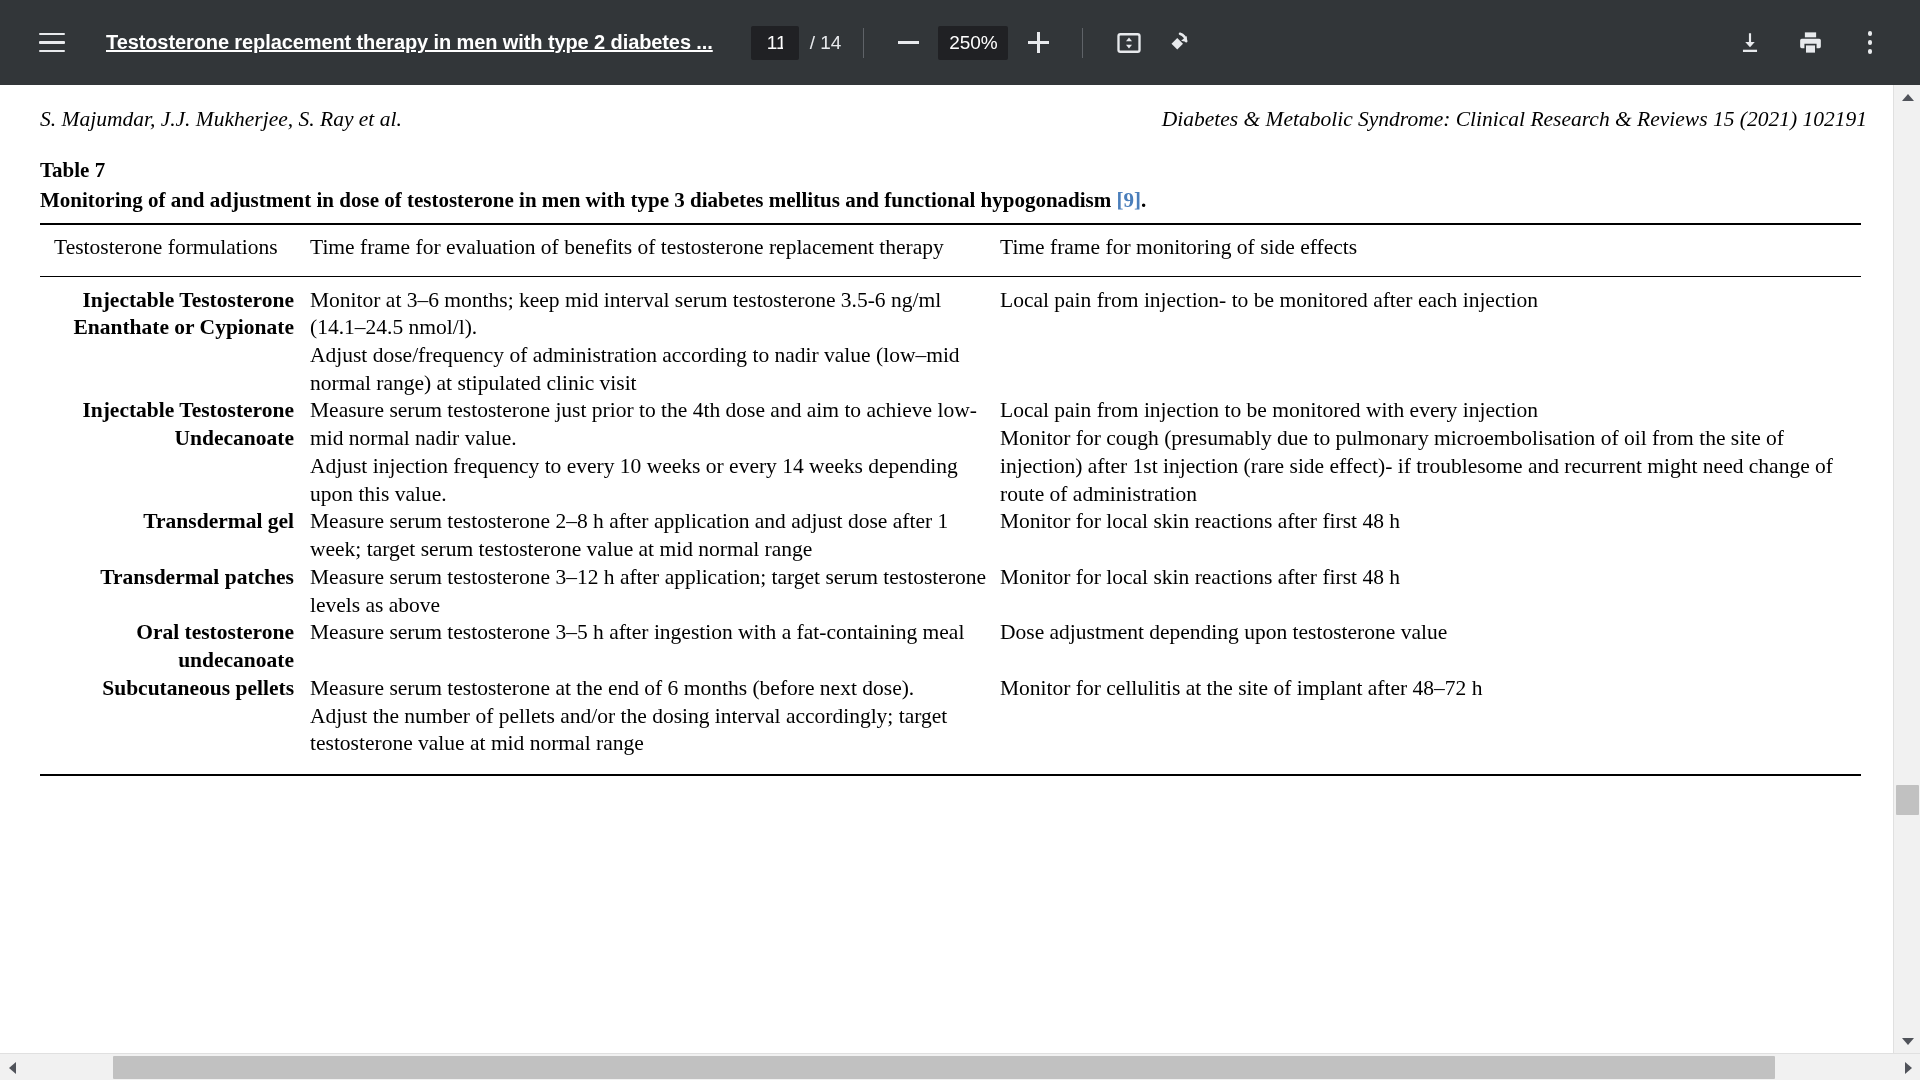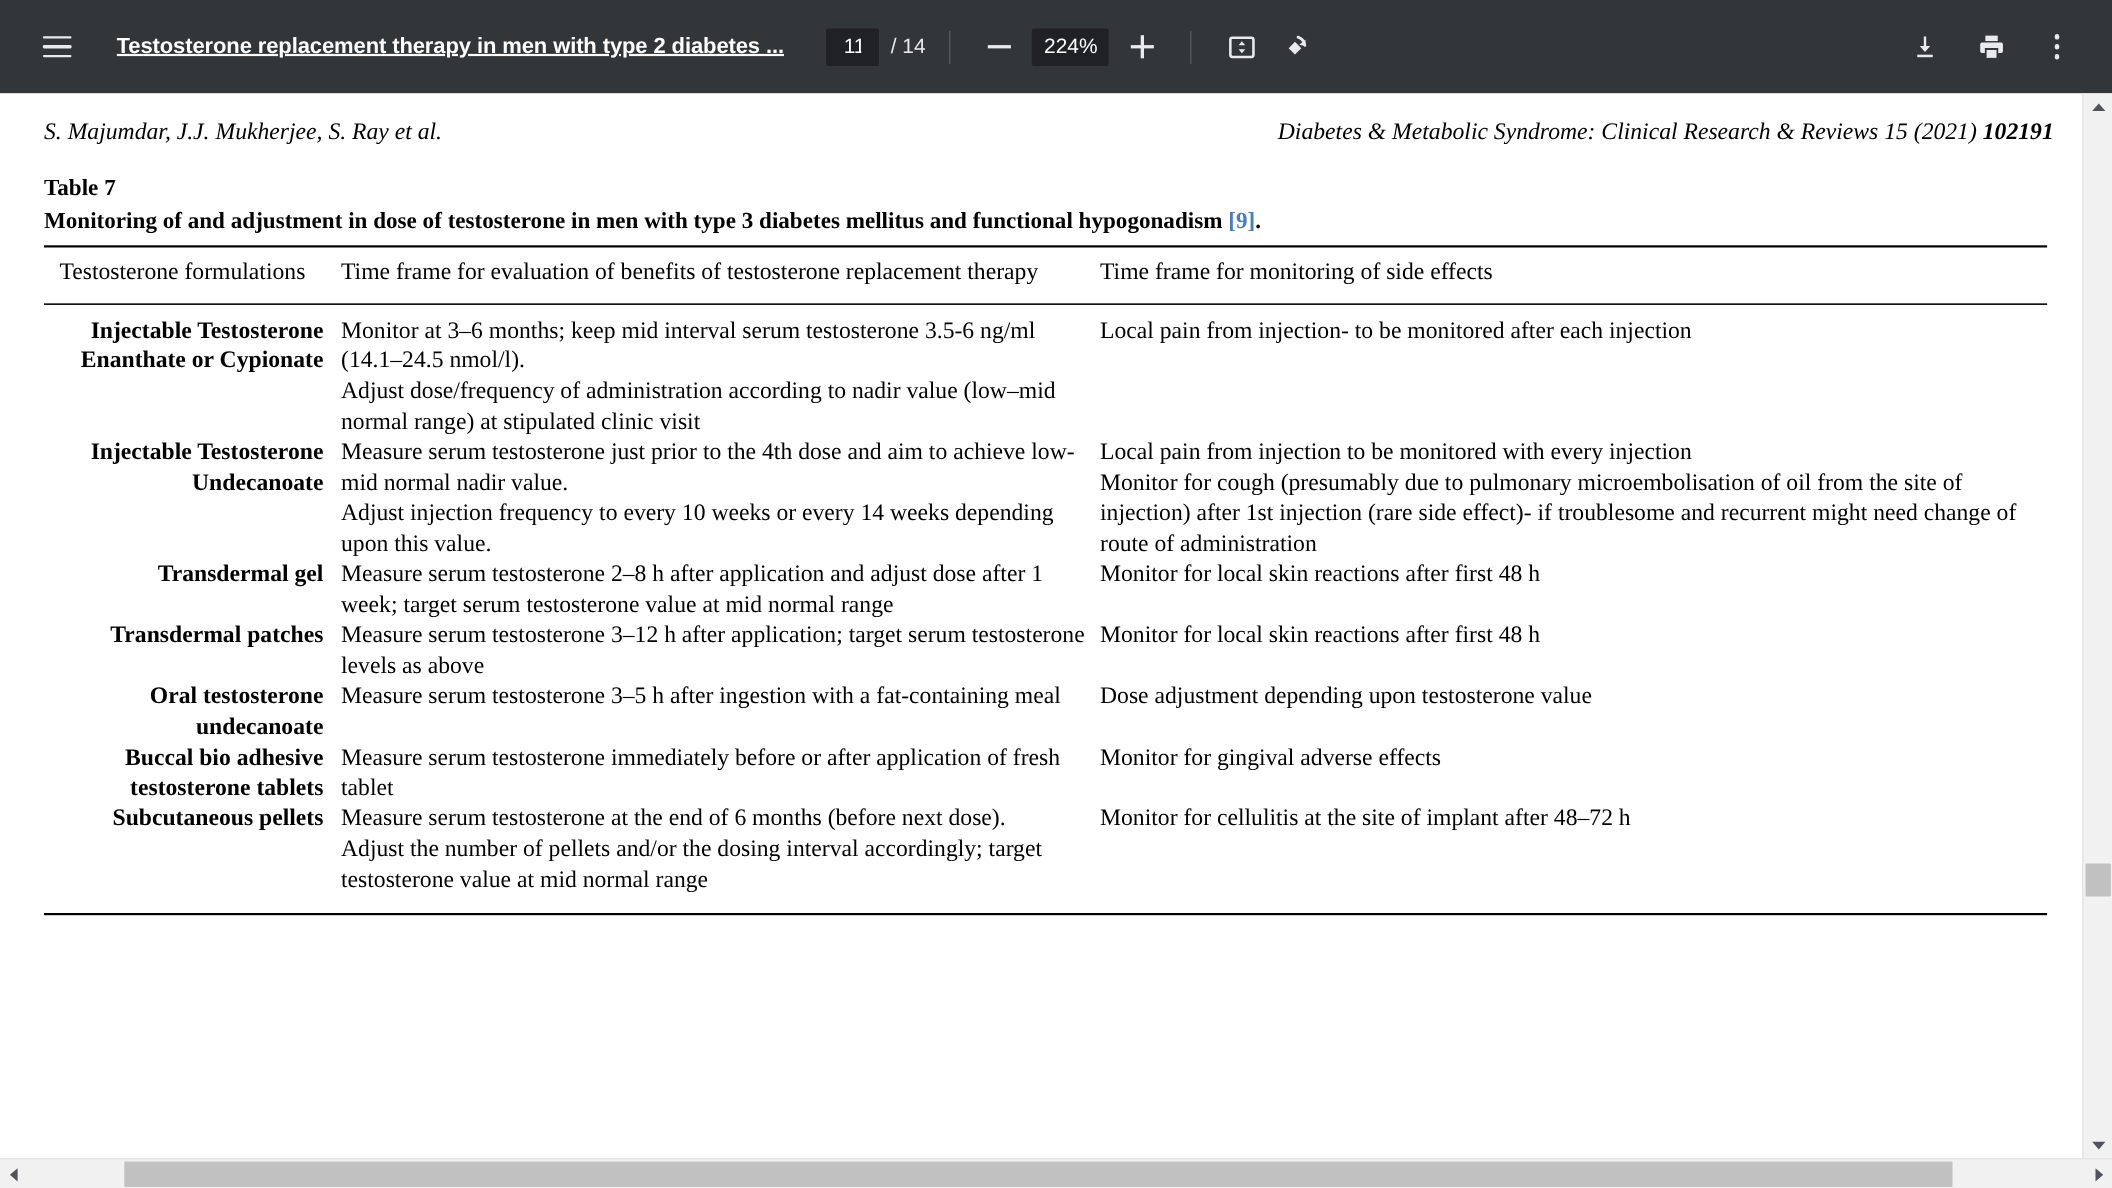--- a/index.html
+++ b/index.html
@@ -153,21 +153,21 @@
     display: flex;
     justify-content: space-between;
     align-items: baseline;
     padding-top: 22px;
     font-style: italic;
     font-size: 21.5px;
     width: 1827px;
   }
   #running-head-authors { white-space: nowrap; }
   #running-head-journal { white-space: nowrap; }
-  #running-head-journal b { font-weight: bold; font-style: italic; }
+  #running-head-journal b { font-weight: normal; font-style: italic; }
 
   #table-label {
     margin-top: 26px;
     font-weight: bold;
     font-size: 21px;
   }
   #table-caption {
     margin-top: 4px;
     font-weight: bold;
     font-size: 21px;
@@ -289,21 +289,21 @@
   </div>
 
   <div class="tb-divider"></div>
 
   <div id="zoom-controls">
     <div id="zoom-out-button">
       <span class="pm-wrap">
           <span class="pm-h"></span>
         </span>
     </div>
-    <div id="zoom-level-display">224%</div>
+    <div id="zoom-level-display">250%</div>
     <div id="zoom-in-button">
       <span class="pm-wrap">
           <span class="pm-h"></span>
           <span class="pm-v"></span>
         </span>
     </div>
   </div>
 
   <div class="tb-divider"></div>
 
@@ -391,25 +391,20 @@
             <td class="col-formulation">Transdermal patches</td>
             <td class="col-benefit">Measure serum testosterone 3–12 h after application; target serum testosterone levels as above</td>
             <td class="col-sideeffect">Monitor for local skin reactions after first 48 h</td>
           </tr>
           <tr>
             <td class="col-formulation">Oral testosterone undecanoate</td>
             <td class="col-benefit">Measure serum testosterone 3–5 h after ingestion with a fat-containing meal</td>
             <td class="col-sideeffect">Dose adjustment depending upon testosterone value</td>
           </tr>
           <tr>
-            <td class="col-formulation">Buccal bio adhesive testosterone tablets</td>
-            <td class="col-benefit">Measure serum testosterone immediately before or after application of fresh tablet</td>
-            <td class="col-sideeffect">Monitor for gingival adverse effects</td>
-          </tr>
-          <tr>
             <td class="col-formulation">Subcutaneous pellets</td>
             <td class="col-benefit">Measure serum testosterone at the end of 6 months (before next dose).
 Adjust the number of pellets and/or the dosing interval accordingly; target testosterone value at mid normal range</td>
             <td class="col-sideeffect">Monitor for cellulitis at the site of implant after 48–72 h</td>
           </tr>
         </tbody>
       </table>
 
       <div id="table-bottom-rule"></div>
     </div>

